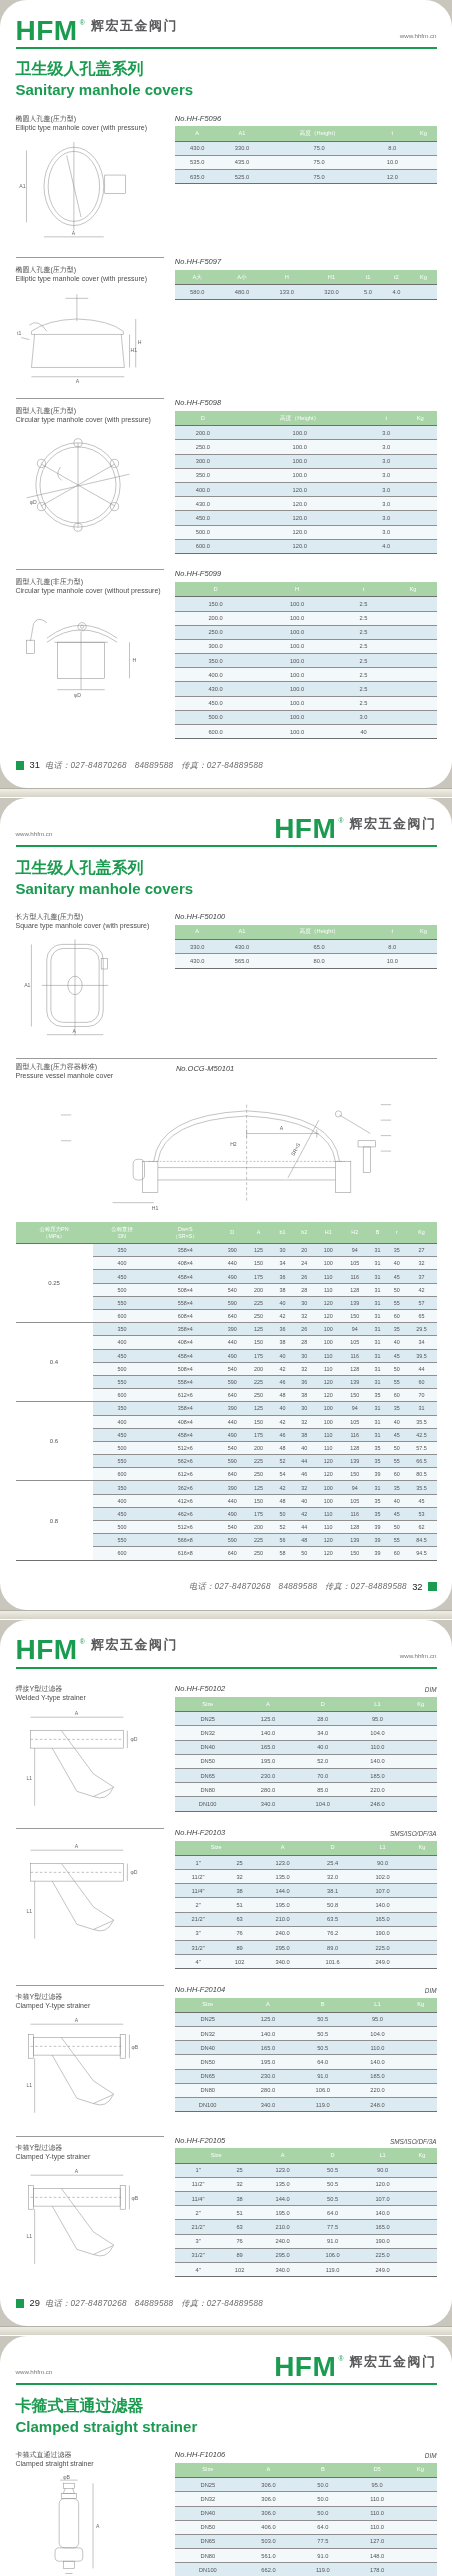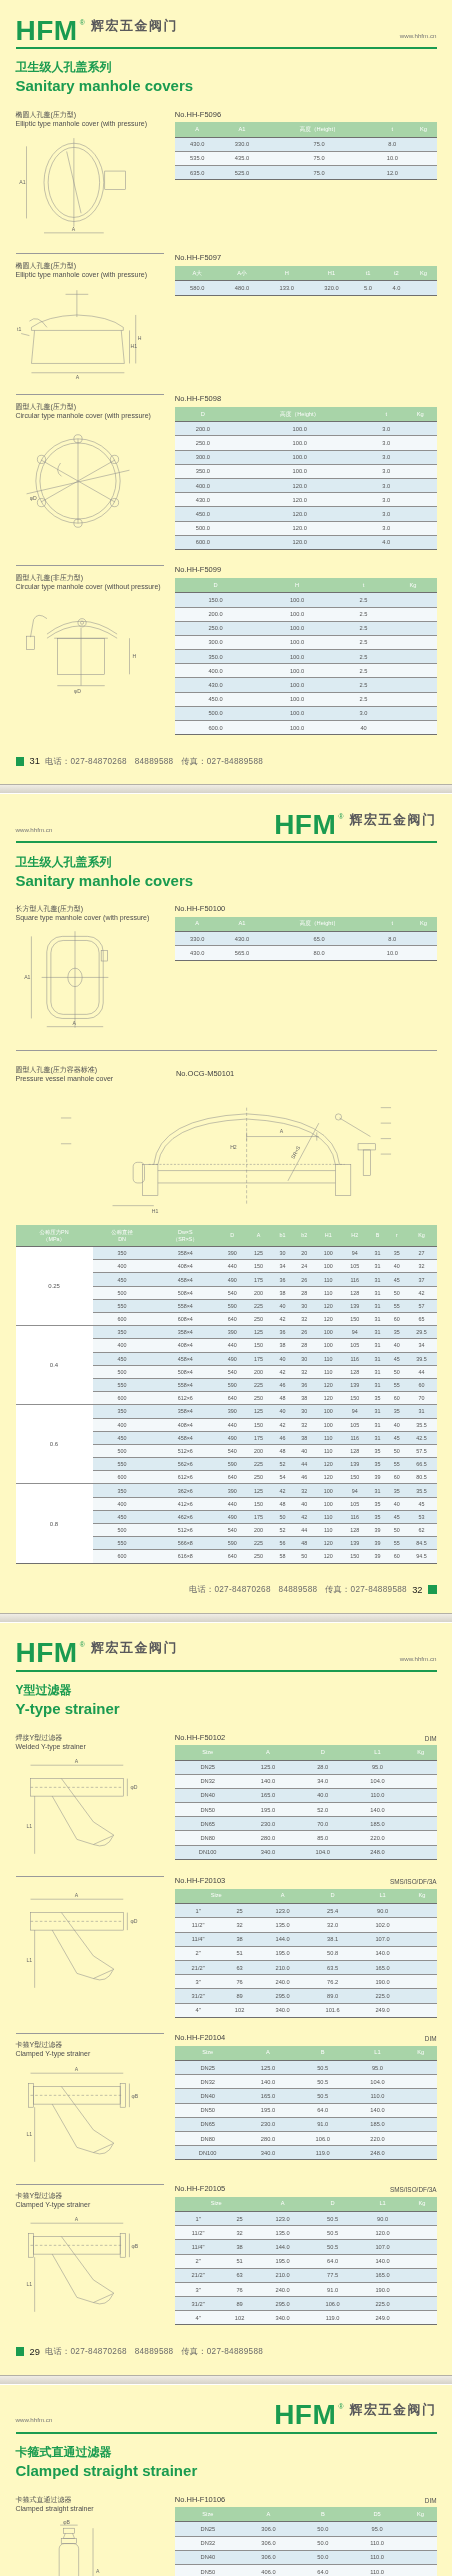--- a/index.html
+++ b/index.html
@@ -4,64 +4,64 @@
 <style>
   :root{
     --brand:#1a9b50;
     --thead:#a8d4a8;
     --rowblue:#dcebf2;
     --rowlight:#f3f8fa;
     --ink:#58595b;
   }
   html,body{margin:0;padding:0;}
   body{width:452px;background:#c9c6bd;font-family:"Liberation Sans",sans-serif;color:var(--ink);}
-  .page{background:#fef9c3;padding:12.4px 15.5px 17.5px;box-sizing:border-box;}
+  .page{background:#ffffff;padding:12.4px 15.5px 17.5px;box-sizing:border-box;border-radius:27px;}
   .page-sep{height:8.2px;background:linear-gradient(#f0ede5,#d6d3c9);border-top:1px solid #b3b0a6;border-bottom:0.5px solid #fff;}
   
   .hd{display:flex;justify-content:space-between;align-items:flex-end;margin-bottom:4.1px;margin-top:5.2px;}
   .hd.rev{flex-direction:row-reverse;}
   .logo{display:flex;align-items:flex-start;gap:6.2px;}
   .logo .hfm{color:var(--brand);font-size:28px;font-weight:bold;line-height:.9;letter-spacing:0.5px;}
   .logo .reg{color:var(--brand);font-size:6.7px;margin-left:-4.1px;margin-top:1px;}
   .logo .cnname{font-size:13px;color:#59595b;font-weight:bold;line-height:1.2;letter-spacing:1.5px;}
   .url{font-size:6.2px;color:#767676;padding-bottom:4.1px;}
   .rule{height:2.1px;background:var(--brand);margin-bottom:10.3px;}
   
   .sec{margin:2.1px 0 5.2px;}
-  .sec .cn{font-size:12px;color:var(--brand);font-weight:bold;}
+  .sec .cn{font-size:16px;color:var(--brand);font-weight:bold;}
   .sec .en{font-size:15px;color:var(--brand);font-weight:bold;margin-top:1px;}
   
   .product{display:flex;gap:11.3px;margin-top:15.5px;align-items:flex-start;}
   .pleft{width:148px;flex:none;}
   .pleft.topline{border-top:0.8px solid #9a9a9a;padding-top:6.2px;}
   .plabel .cn{font-size:7px;color:#4d4d4f;}
   .plabel .en{font-size:7px;color:#4d4d4f;}
   .pright{flex:1;min-width:0;}
-  .codeline{display:flex;justify-content:space-between;align-items:flex-end;font-size:7.5px;color:#3f3f41;margin-bottom:3.6px;}
+  .codeline{display:flex;justify-content:space-between;align-items:flex-end;font-size:7.5px;color:#3f3f41;margin-bottom:3.6px;font-style:italic;}
   .codeline .std{font-size:6.4px;color:#4d4d4f;}
   .drw{margin-top:8.2px;display:block;}
   .drw text{font-size:10px;fill:#666;font-family:"Liberation Sans",sans-serif;}
   
   .ptable{width:100%;border-collapse:collapse;font-size:5.7px;text-align:center;}
   .ptable th{background:var(--thead);color:#fdfdfd;font-weight:normal;padding:3.6px 1.5px;white-space:pre-line;line-height:1.25;}
   .ptable td{padding:3.6px 1.5px;color:#555;}
   .ptable tbody tr{border-top:0.5px solid #8f8f8f;}
   .ptable tbody tr:first-child{border-top:1px solid #6f6f6f;}
   .ptable tbody{border-bottom:1px solid #6f6f6f;}
   .ptable tbody tr:nth-child(odd){background:var(--rowblue);}
   .ptable tbody tr:nth-child(even){background:var(--rowlight);}
   .ptable td.gcell{background:#fff;font-size:6px;}
   .big .ptable{font-size:5.4px;}
   .big .ptable td{padding:3.1px 1px;}
   
   .pfoot{display:flex;align-items:center;gap:5.2px;margin-top:20.6px;font-size:8.2px;color:#6b6b6b;}
   .pfoot.right{justify-content:flex-end;}
   .sq{width:8.8px;height:8.8px;background:var(--brand);flex:none;}
   .pn{font-size:9.3px;color:#1c1c1c;}
-  .tel{letter-spacing:0.3px;}
+  .tel{letter-spacing:0.3px;font-style:italic;}
 </style>
 </head>
 <body>
 
 <div class="page">
   <div class="hd">
     <div class="logo">
       <span class="hfm">HFM</span>
       <span class="reg">®</span>
       <span class="cnname">辉宏五金阀门</span>
@@ -471,21 +471,21 @@
               <td>80.0</td>
               <td>10.0</td>
               <td></td>
             </tr>
           </tbody>
         </table>
     </div>
   </section>
 
   <section style="margin-top:17.5px;">
-    <div style="display:flex;gap:12.4px;align-items:flex-end;border-top:0.8px solid #9a9a9a;padding-top:14px;">
+    <div style="display:flex;gap:12.4px;align-items:center;border-top:0.8px solid #9a9a9a;padding-top:3px;">
       <div class="plabel" style="width:148px;">
         <div class="cn">圆型人孔盖(压力容器标准)</div>
         <div class="en">Pressure vessel manhole cover</div>
       </div>
       <div class="codeline" style="flex:1;">
         <span class="code">No.OCG-M50101</span>
         <span class="std"></span>
       </div>
     </div>
     <svg class="drw" width="392" height="129" viewBox="0 0 760 250" style="margin:5.2px auto 9.3px;">
@@ -877,24 +877,20 @@
 <div class="page">
   <div class="hd">
     <div class="logo">
       <span class="hfm">HFM</span>
       <span class="reg">®</span>
       <span class="cnname">辉宏五金阀门</span>
     </div>
     <div class="url">www.hhfm.cn</div>
   </div>
   <div class="rule"></div>
-  <div class="sec">
-    <div class="cn">Y型过滤器</div>
-    <div class="en">Y-type strainer</div>
-  </div>
 
   <section class="product">
     <div class="pleft">
       <div class="plabel">
         <div class="cn">焊接Y型过滤器</div>
         <div class="en">Welded Y-type strainer</div>
       </div>
       <svg class="drw" width="129" height="103" viewBox="0 0 250 200">
         <g stroke="#8a8a8a" fill="none" stroke-width="1">
           <line x1="28" y1="14" x2="208" y2="14"></line>

